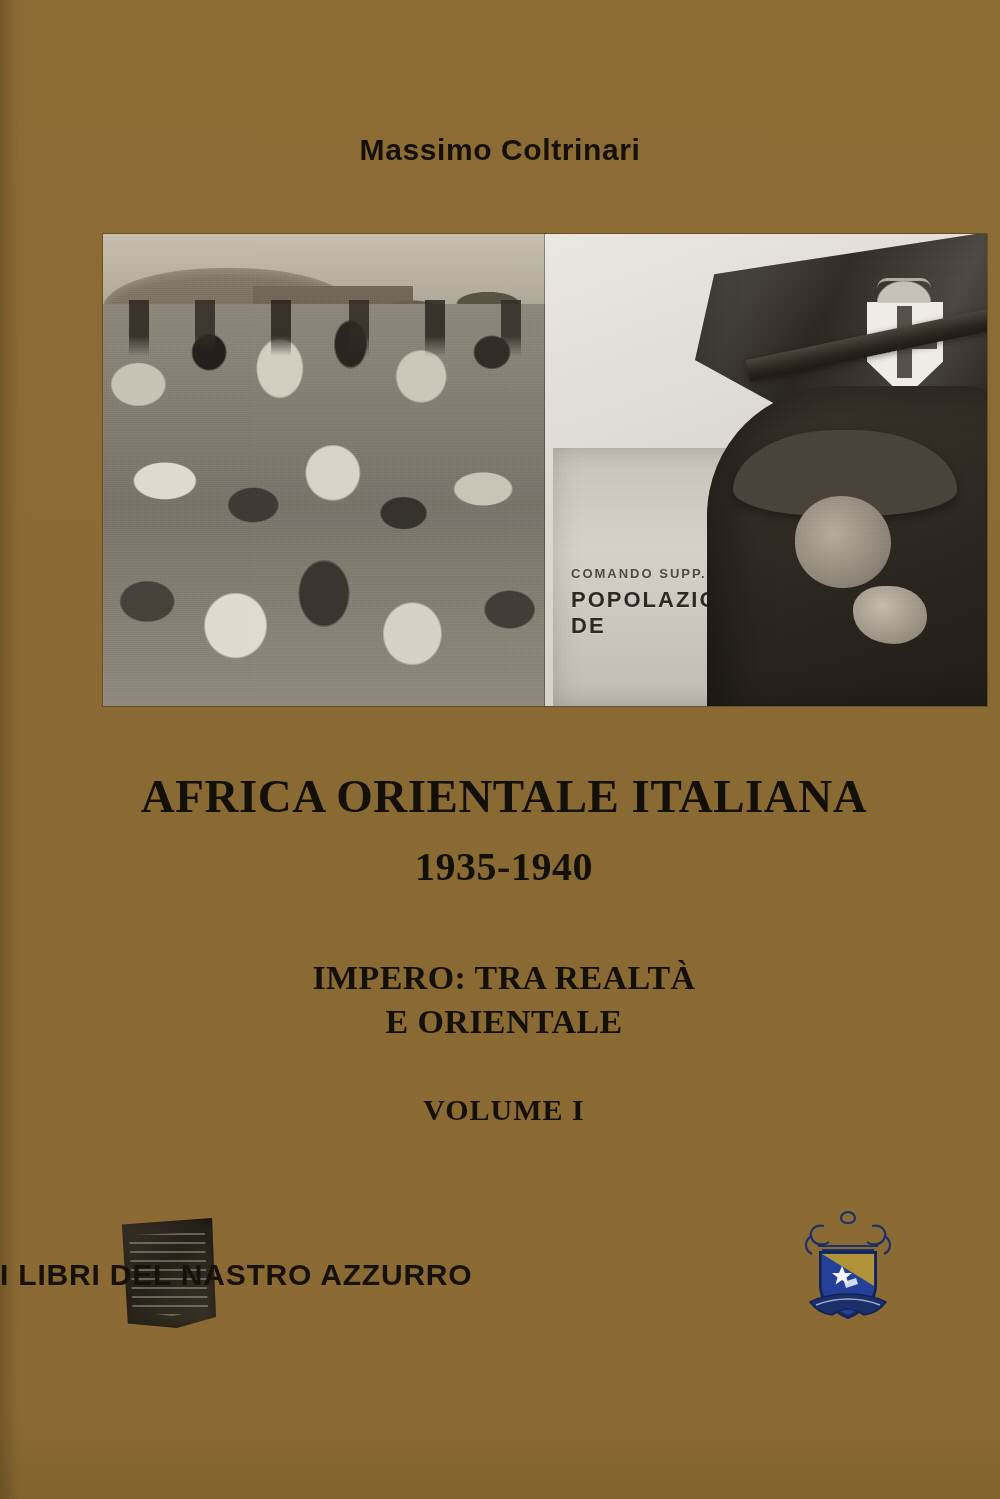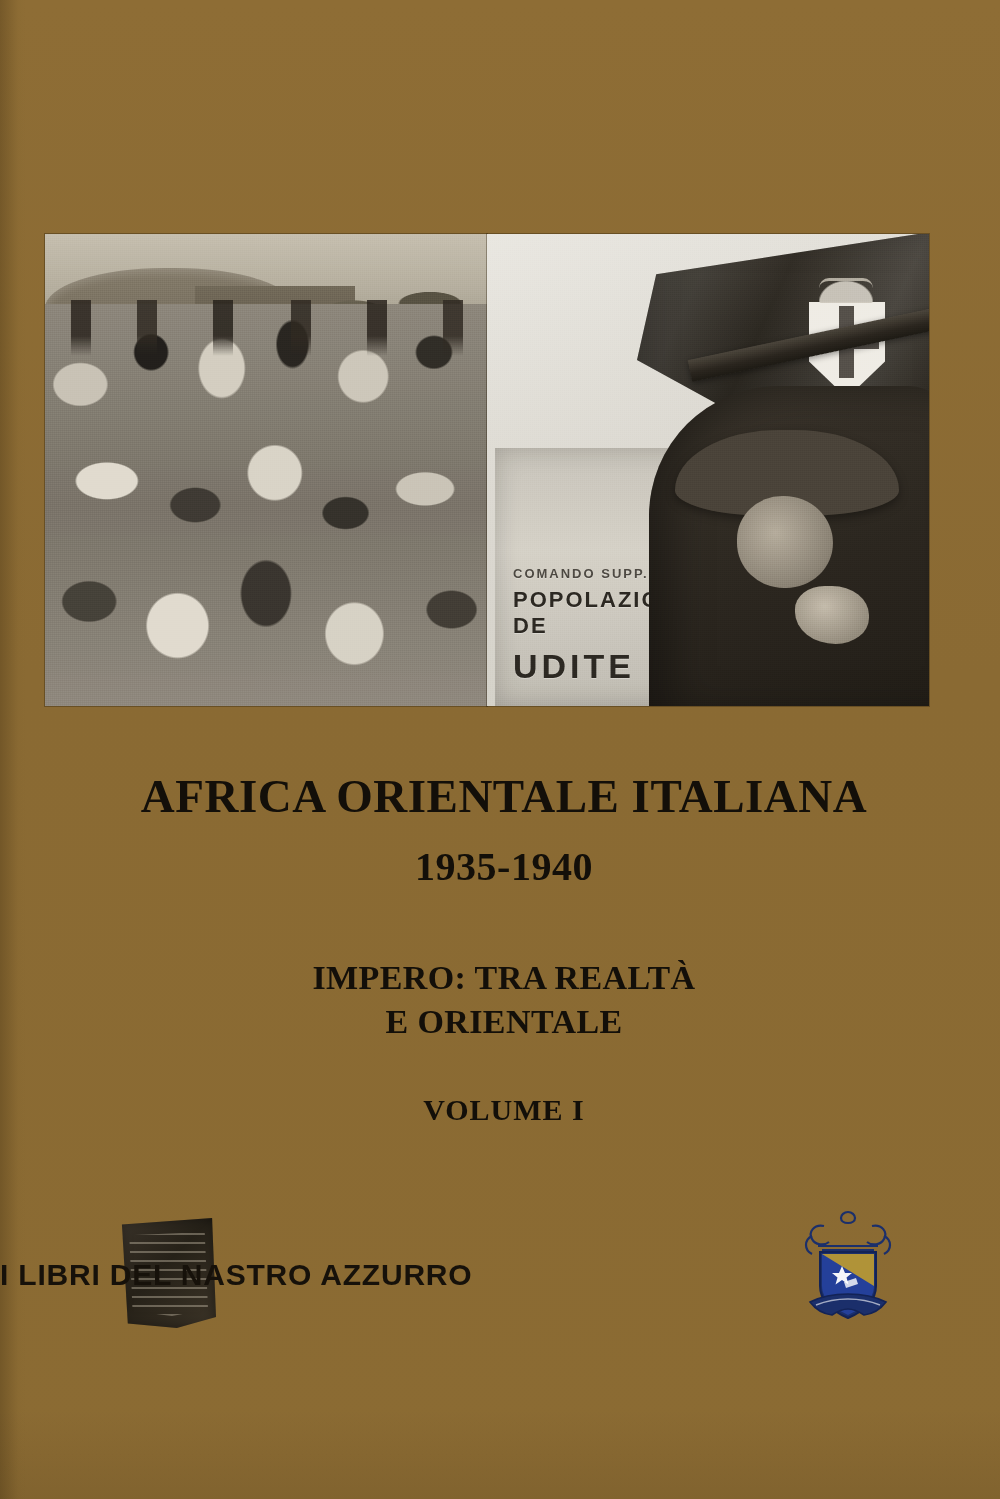--- a/index.html
+++ b/index.html
@@ -44,21 +44,21 @@
   }
 
   
   .photos {
     position: absolute;
     top: 234px;
     left: 45px;
     width: 942px;
     height: 472px;
     display: flex;
-    justify-content: flex-start;
+    justify-content: flex-end;
   }
   .photo {
     width: 442px;
     height: 472px;
     overflow: hidden;
     position: relative;
     background: #b9b2a4;
     box-shadow: 0 0 0 1px rgba(40,30,10,0.35);
   }
 
@@ -335,20 +335,21 @@
     pointer-events: none;
   }
 </style>
 </head>
 <body>
 
 <div class="cover">
 
   <div class="spine-shade"></div>
 
+  <div class="author">Massimo Coltrinari</div>
 
   <div class="photos">
 
     <div class="photo p1">
       <div class="p1-sky"></div>
       <div class="p1-wall"></div>
       <div class="p1-wall2"></div>
       <div class="p1-trees"></div>
       <div class="p1-crowd"></div>
       <div class="p1-hats"></div>
@@ -362,21 +363,20 @@
       <div class="p2-flagshine"></div>
       <div class="p2-shield"></div>
       <div class="p2-cross-v"></div>
       <div class="p2-cross-h"></div>
       <div class="p2-crown"></div>
       <div class="p2-pole"></div>
       <div class="p2-placard"></div>
       <div class="p2-placard-text">
         <div class="l1">COMANDO SUPP.</div>
         <div class="l2">POPOLAZIONI DE</div>
-        <div class="l3">UDITE</div>
       </div>
       <div class="p2-rifle"></div>
       <div class="p2-soldier"></div>
       <div class="p2-hat"></div>
       <div class="p2-face"></div>
       <div class="p2-hand"></div>
       <div class="p2-grain"></div>
     </div>
 
   </div>

